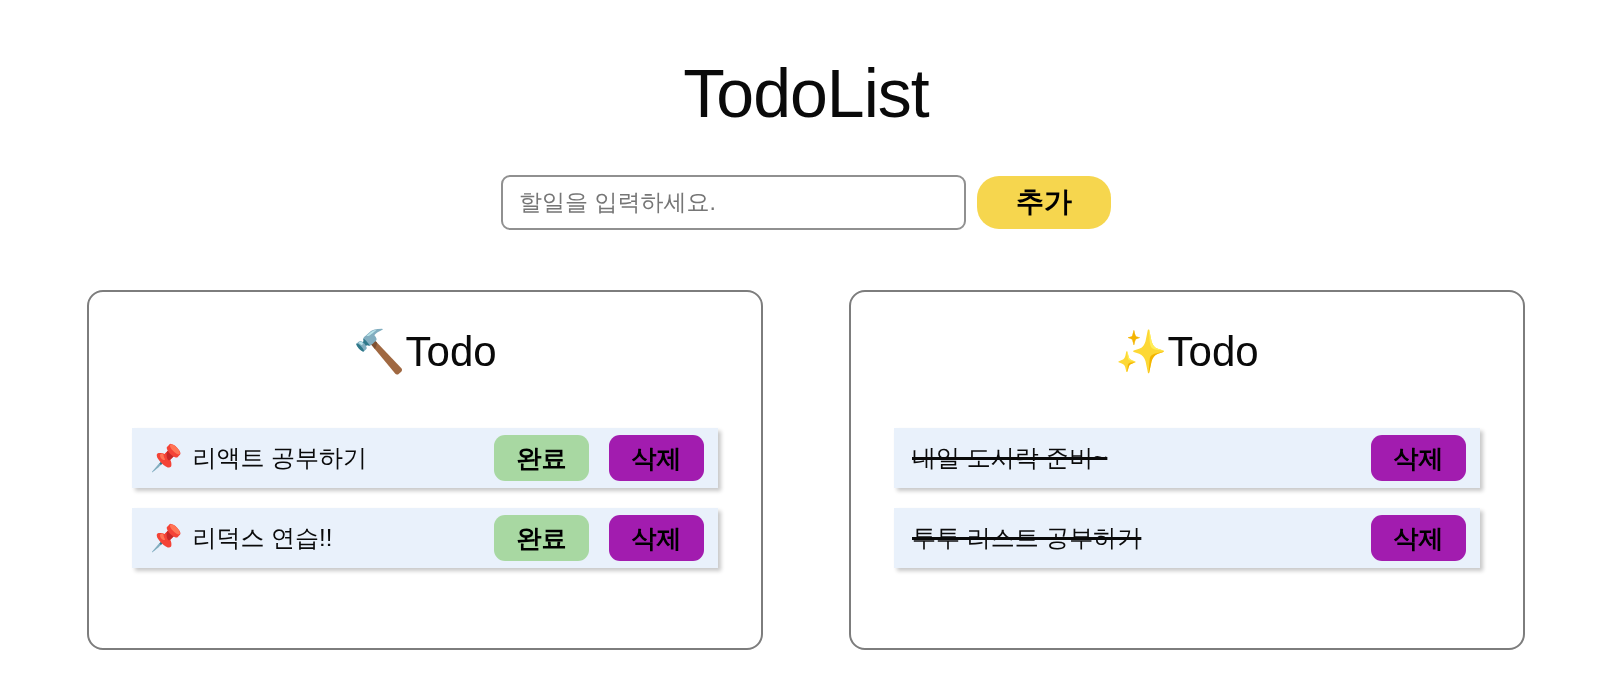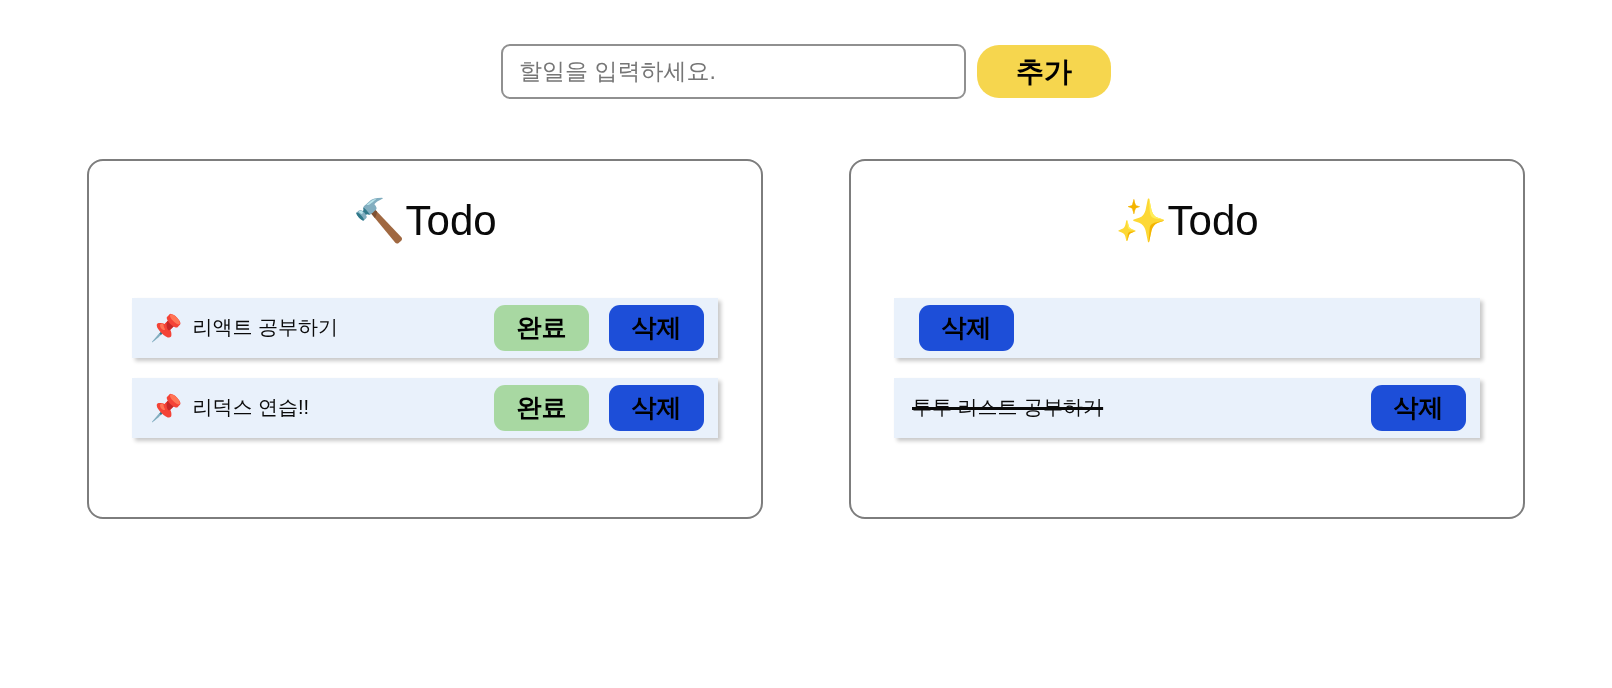--- a/index.html
+++ b/index.html
@@ -95,47 +95,48 @@
     height: 60px;
     background: #E9F1FB;
     box-shadow: 3px 3px 4px rgba(0,0,0,0.22);
     display: flex;
     align-items: center;
     padding: 0 14px 0 18px;
   }
   .item-icon { font-size: 26px; margin-right: 10px; line-height: 1; }
   .item-text {
     flex: 1;
-    font-size: 20px;
+    font-size: 24px;
     color: #0a0a0a;
     white-space: nowrap;
     overflow: hidden;
   }
   .done .item-text { text-decoration: line-through; text-decoration-thickness: 3px; }
   .row-btn {
     height: 46px;
     width: 95px;
     border: none;
     border-radius: 11px;
     font-size: 25px;
     font-weight: 700;
     font-family: "Liberation Sans", sans-serif;
     color: #000;
     cursor: pointer;
     flex: 0 0 auto;
     margin-left: 7px;
   }
   .complete-btn { background: #A8D8A2; margin-right: 13px; }
-  .delete-btn { background: #1d4ed8; }
+  .delete-btn { background: #a21caf; }
 </style>
 </head>
 <body>
 
 <div class="page">
 
+  <h1 class="app-title">TodoList</h1>
 
   <div class="input-row">
     <input class="todo-input" type="text" placeholder="할일을 입력하세요." style="">
     <button class="add-btn">추가</button>
   </div>
 
   <div class="panels">
 
     <section class="panel">
       <h2 class="panel-title">
@@ -156,20 +157,21 @@
         </li>
       </ul>
     </section>
 
     <section class="panel">
       <h2 class="panel-title">
         <span class="title-icon">✨</span><span>Todo</span>
       </h2>
       <ul class="item-list">
         <li class="item-row done">
+          <span class="item-text">내일 도시락 준비~</span>
           <button class="row-btn delete-btn">삭제</button>
         </li>
         <li class="item-row done">
           <span class="item-text">투투 리스트 공부하기</span>
           <button class="row-btn delete-btn">삭제</button>
         </li>
       </ul>
     </section>
 
   </div>

